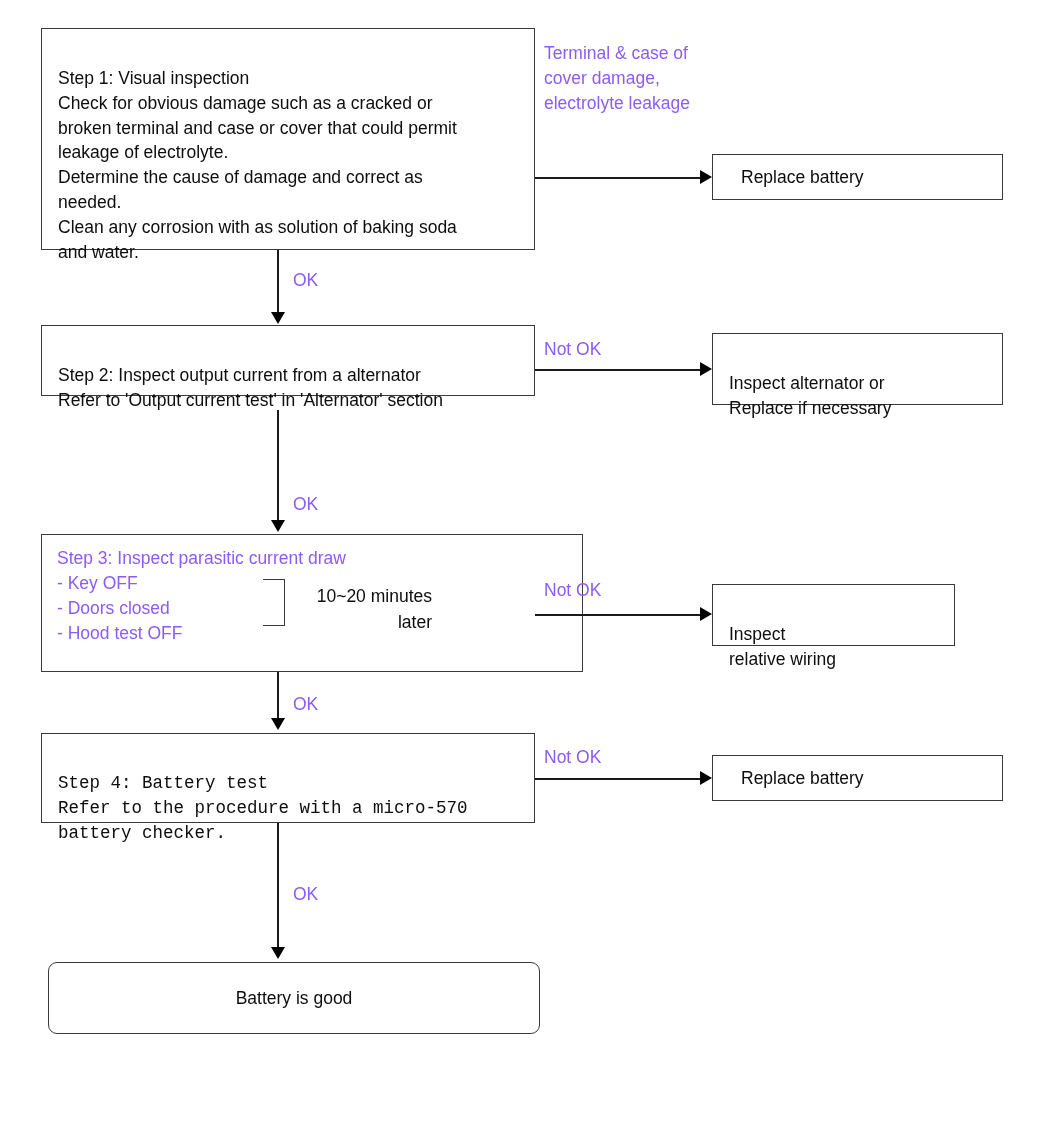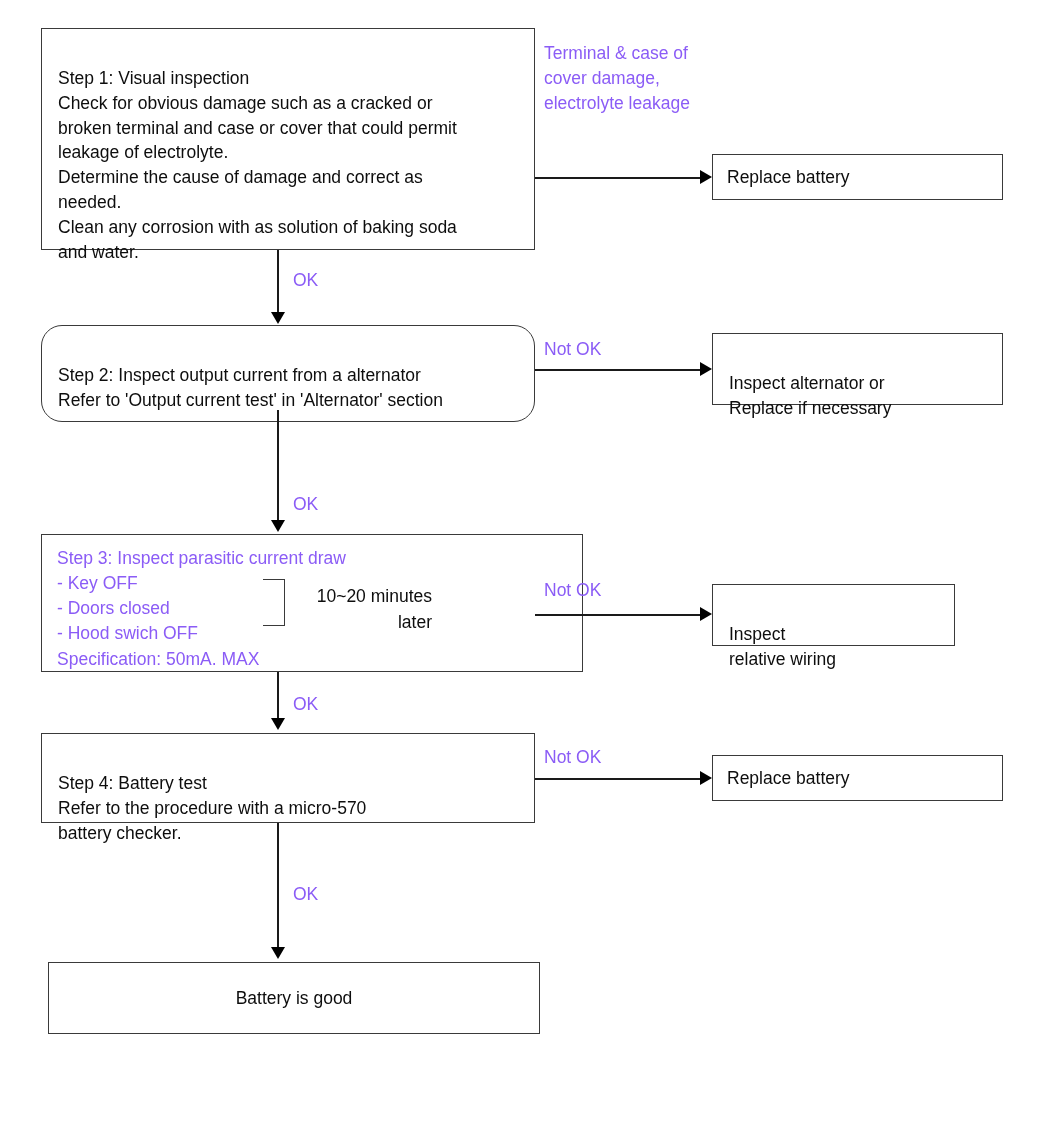--- a/index.html
+++ b/index.html
@@ -36,26 +36,27 @@
     white-space: pre-line;
   }
   .box.pad {
     padding: 12px 14px 12px 16px;
   }
   .box.center {
     display: flex;
     align-items: center;
     justify-content: center;
     text-align: center;
+    border-radius: 9px;
   }
   .box.vcenter {
     display: flex;
     align-items: center;
     justify-content: flex-start;
-    padding-left: 14px;
+    padding-left: 28px;
   }
 
   
   .label {
     position: absolute;
     font-size: 17.5px;
     line-height: 1.42;
     color: #8b5cf6;
     white-space: pre-line;
   }
@@ -130,21 +131,21 @@
   <div class="arrow-right" style="left:700px; top:170px;"></div>
 
   <div class="box vcenter" style="left:712px; top:154px; width:291px; height:46px;">
     <span class="box-text">Replace battery</span>
   </div>
 
   <div class="vline" style="left:277px; top:250px; height:64px;"></div>
   <div class="arrow-down" style="left:271px; top:312px;"></div>
   <div class="label" style="left:293px; top:268px;">OK</div>
 
-  <div class="box pad" style="left:41px; top:325px; width:494px; height:97px;border-radius:21px;">
+  <div class="box pad" style="left:41px; top:325px; width:494px; height:71px;">
     <span class="box-text">Step 2: Inspect output current from a alternator
 Refer to 'Output current test' in 'Alternator' section</span>
   </div>
 
   <div class="label" style="left:544px; top:337px;">Not OK</div>
   <div class="hline" style="left:535px; top:369px; width:170px;"></div>
   <div class="arrow-right" style="left:700px; top:362px;"></div>
 
   <div class="box pad" style="left:712px; top:333px; width:291px; height:72px;">
     <span class="box-text">Inspect alternator or
@@ -152,22 +153,21 @@
   </div>
 
   <div class="vline" style="left:277px; top:410px; height:112px;"></div>
   <div class="arrow-down" style="left:271px; top:520px;"></div>
   <div class="label" style="left:293px; top:492px;">OK</div>
 
   <div class="box" style="left:41px; top:534px; width:542px; height:138px;">
     <span class="label" style="left:15px; top:11px; position:absolute;">Step 3: Inspect parasitic current draw</span>
     <span class="label" style="left:15px; top:36px; position:absolute;"> - Key OFF
  - Doors closed
- - Hood swich OFF</span>
-    <span class="label" style="left:15px; top:112px; position:absolute;">   Specification: 50mA. MAX</span>
+ - Hood test OFF</span>
 
     
     <div class="bracket" style="left:221px; top:44px; width:22px; height:47px;"></div>
 
     <div class="bracket-note" style="left:250px; top:48px; width:140px;text-align:right;">10~20 minutes
 later</div>
   </div>
 
   <div class="label" style="left:544px; top:578px;">Not OK</div>
   <div class="hline" style="left:535px; top:614px; width:170px;"></div>
@@ -175,21 +175,21 @@
 
   <div class="box pad" style="left:712px; top:584px; width:243px; height:62px;">
     <span class="box-text">Inspect
 relative wiring</span>
   </div>
 
   <div class="vline" style="left:277px; top:672px; height:50px;"></div>
   <div class="arrow-down" style="left:271px; top:718px;"></div>
   <div class="label" style="left:293px; top:692px;">OK</div>
 
-  <div class="box pad" style="left:41px; top:733px; width:494px; height:90px;">
+  <div class="box pad" style="left:41px; top:733px; width:494px; height:90px;font-family:Liberation Mono, monospace;">
     <span class="box-text">Step 4: Battery test
 Refer to the procedure with a micro-570
 battery checker.</span>
   </div>
 
   <div class="label" style="left:544px; top:745px;">Not OK</div>
   <div class="hline" style="left:535px; top:778px; width:170px;"></div>
   <div class="arrow-right" style="left:700px; top:771px;"></div>
 
   <div class="box vcenter" style="left:712px; top:755px; width:291px; height:46px;">

